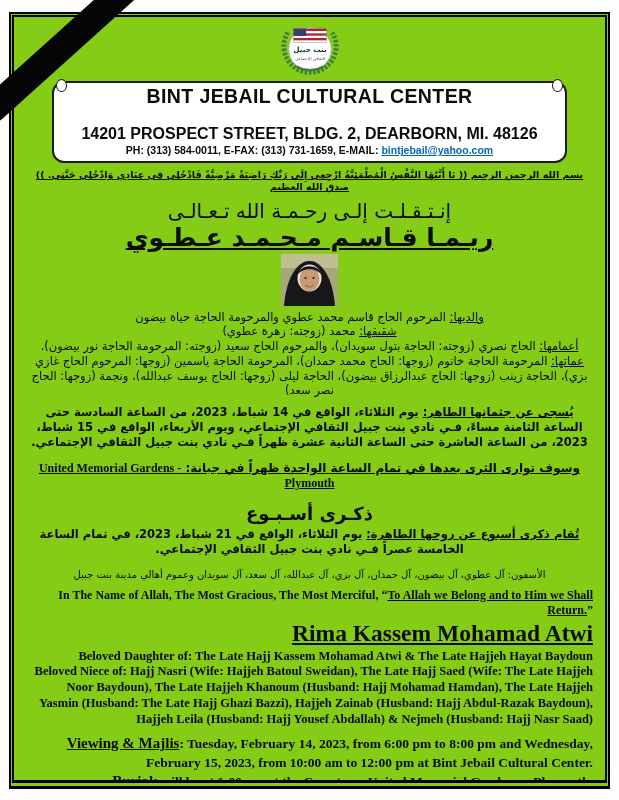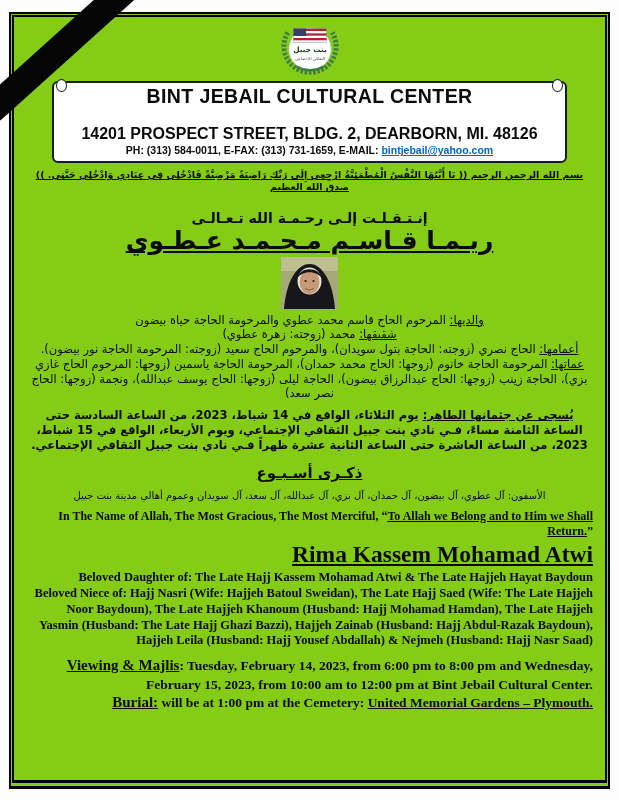--- a/index.html
+++ b/index.html
@@ -18,47 +18,47 @@
   .ribbon{
     position:absolute;left:-32px;top:36px;width:182px;height:27px;
     background:#050505;transform:rotate(-42deg);z-index:9;
   }
   .ribbon-tail{
     position:absolute;left:-18px;top:86px;width:70px;height:12px;
     background:#050505;transform:rotate(-42deg);z-index:8;
   }
   .logo-row{text-align:center;height:60px;margin-top:1px;}
   .banner{
-    margin:1px 26px 0 26px;border:2px solid #1c1c1c;border-radius:6px;
+    margin:1px 26px 0 26px;border:2px solid #1c1c1c;border-radius:12px;
     text-align:center;padding:3px 6px 5px 6px;position:relative;background:#fff;
   }
   .curl{
     position:absolute;width:9px;height:11px;border:1.5px solid #1c1c1c;
     border-radius:50% 50% 50% 50%;background:#fff;top:-4px;
   }
   .curl.left{left:2px;}
   .curl.right{right:2px;}
   .org-name{font-family:"Liberation Sans",sans-serif;font-weight:700;font-size:19.5px;letter-spacing:.4px;line-height:1.1;}
   .org-address{font-family:"Liberation Sans",sans-serif;font-weight:700;font-size:16px;margin-top:18px;}
   .org-contact{font-family:"Liberation Sans",sans-serif;font-weight:700;font-size:10.5px;margin-top:1px;}
   .email{color:#0563c1;text-decoration:underline;cursor:pointer;}
 
   .ar{direction:rtl;font-family:"DejaVu Sans",sans-serif;text-align:center;}
   .u{text-decoration:underline;}
   .bismillah{font-size:9.5px;font-weight:700;margin-top:6px;line-height:1.25;text-decoration:underline;}
-  .passing{font-size:14px;font-weight:700;margin-top:17px;}
+  .passing{font-size:20px;font-weight:400;margin-top:6px;}
   .ar-name{font-size:25px;font-weight:700;text-decoration:underline;margin-top:1px;line-height:1.1;}
   .photo-row{text-align:center;margin-top:2px;line-height:0;}
   .fam{font-size:11.5px;font-weight:400;line-height:1.28;margin:0;}
   .fam-block{margin-top:4px;}
   .viewing-ar{font-size:11.5px;font-weight:700;line-height:1.3;margin-top:7px;}
   .burial-ar{font-size:12px;font-weight:700;margin-top:2px;}
   .burial-ar .wrap{text-decoration:underline;}
   .en-embed{font-family:"Liberation Serif",serif;font-weight:700;}
-  .week-title{font-size:15px;font-weight:700;text-decoration:underline;margin-top:7px;}
+  .week-title{font-size:18px;font-weight:700;margin-top:7px;}
   .week-par{font-size:11.5px;font-weight:700;line-height:1.3;margin-top:3px;}
   .mourners{font-size:10px;font-weight:400;margin-top:8px;}
 
   .en{font-family:"Liberation Serif",serif;text-align:right;}
   .en-bismillah{font-size:12px;font-weight:700;margin-top:8px;}
   .en-name{font-size:23.5px;font-weight:700;text-decoration:underline;margin-top:2px;line-height:1.15;}
   .beloved{font-size:12.5px;font-weight:700;line-height:1.26;margin-top:2px;}
   .viewing-en{font-size:13.5px;font-weight:700;line-height:1.3;margin-top:7px;}
   .viewing-en .lead{font-size:15px;text-decoration:underline;margin-left:22px;}
   .burial-en{font-size:13.5px;font-weight:700;margin-top:1px;}
@@ -117,22 +117,24 @@
 
   <div class="fam-block">
     <p class="ar fam"><span class="u">والديها:</span><span> المرحوم الحاج قاسم محمد عطوي والمرحومة الحاجة حياة بيضون</span></p>
     <p class="ar fam"><span class="u">شقيقها:</span><span> محمد (زوجته: زهرة عطوي)</span></p>
     <p class="ar fam"><span class="u">أعمامها:</span><span> الحاج نصري (زوجته: الحاجة بتول سويدان)، والمرحوم الحاج سعيد (زوجته: المرحومة الحاجة نور بيضون).</span></p>
     <p class="ar fam"><span class="u">عماتها:</span><span> المرحومة الحاجة خانوم (زوجها: الحاج محمد حمدان)، المرحومة الحاجة ياسمين (زوجها: المرحوم الحاج غازي بزي)، الحاجة زينب (زوجها: الحاج عبدالرزاق بيضون)، الحاجة ليلى (زوجها: الحاج يوسف عبدالله)، ونجمة (زوجها: الحاج نصر سعد)</span></p>
   </div>
 
   <p class="ar viewing-ar"><span class="u">يُسجى عن جثمانها الطاهر:</span><span> يوم الثلاثاء، الواقع في 14 شباط، 2023، من الساعة السادسة حتى الساعة الثامنة مساءً، فـي نادي بنت جبيل الثقافي الإجتماعي، ويوم الأربعاء، الواقع في 15 شباط، 2023، من الساعة العاشرة حتى الساعة الثانية عشرة ظهراً فـي نادي بنت جبيل الثقافي الإجتماعي.</span></p>
 
+  <p class="ar burial-ar"><span class="wrap"><span>وسوف توارى الثرى بعدها في تمام الساعة الواحدة ظهراً في جبانة: </span><span class="en-embed" dir="ltr">United Memorial Gardens - Plymouth</span></span></p>
 
   <div class="ar week-title">ذكـرى أسـبـوع</div>
+  <p class="ar week-par"><span class="u">تُقام ذكرى أسبوع عن روحها الطاهرة:</span><span> يوم الثلاثاء، الواقع في 21 شباط، 2023، في تمام الساعة الخامسة عصراً فـي نادي بنت جبيل الثقافي الإجتماعي.</span></p>
 
   <div class="ar mourners">الأسفون: آل عطوي، آل بيضون، آل حمدان، آل بزي، آل عبدالله، آل سعد، آل سويدان وعموم أهالي مدينة بنت جبيل</div>
 
   <div class="en en-bismillah"><span>In The Name of Allah, The Most Gracious, The Most Merciful, “</span><span class="u">To Allah we Belong and to Him we Shall Return.</span><span>”</span></div>
 
   <div class="en en-name">Rima Kassem Mohamad Atwi</div>
 
   <p class="en beloved" style="margin-bottom:0;">Beloved Daughter of: The Late Hajj Kassem Mohamad Atwi &amp; The Late Hajjeh Hayat Baydoun</p>
   <p class="en beloved" style="margin:0;">Beloved Niece of: Hajj Nasri (Wife: Hajjeh Batoul Sweidan), The Late Hajj Saed (Wife: The Late Hajjeh Noor Baydoun), The Late Hajjeh Khanoum (Husband: Hajj Mohamad Hamdan), The Late Hajjeh Yasmin (Husband: The Late Hajj Ghazi Bazzi), Hajjeh Zainab (Husband: Hajj Abdul-Razak Baydoun), Hajjeh Leila (Husband: Hajj Yousef Abdallah) &amp; Nejmeh (Husband: Hajj Nasr Saad)</p>
 

